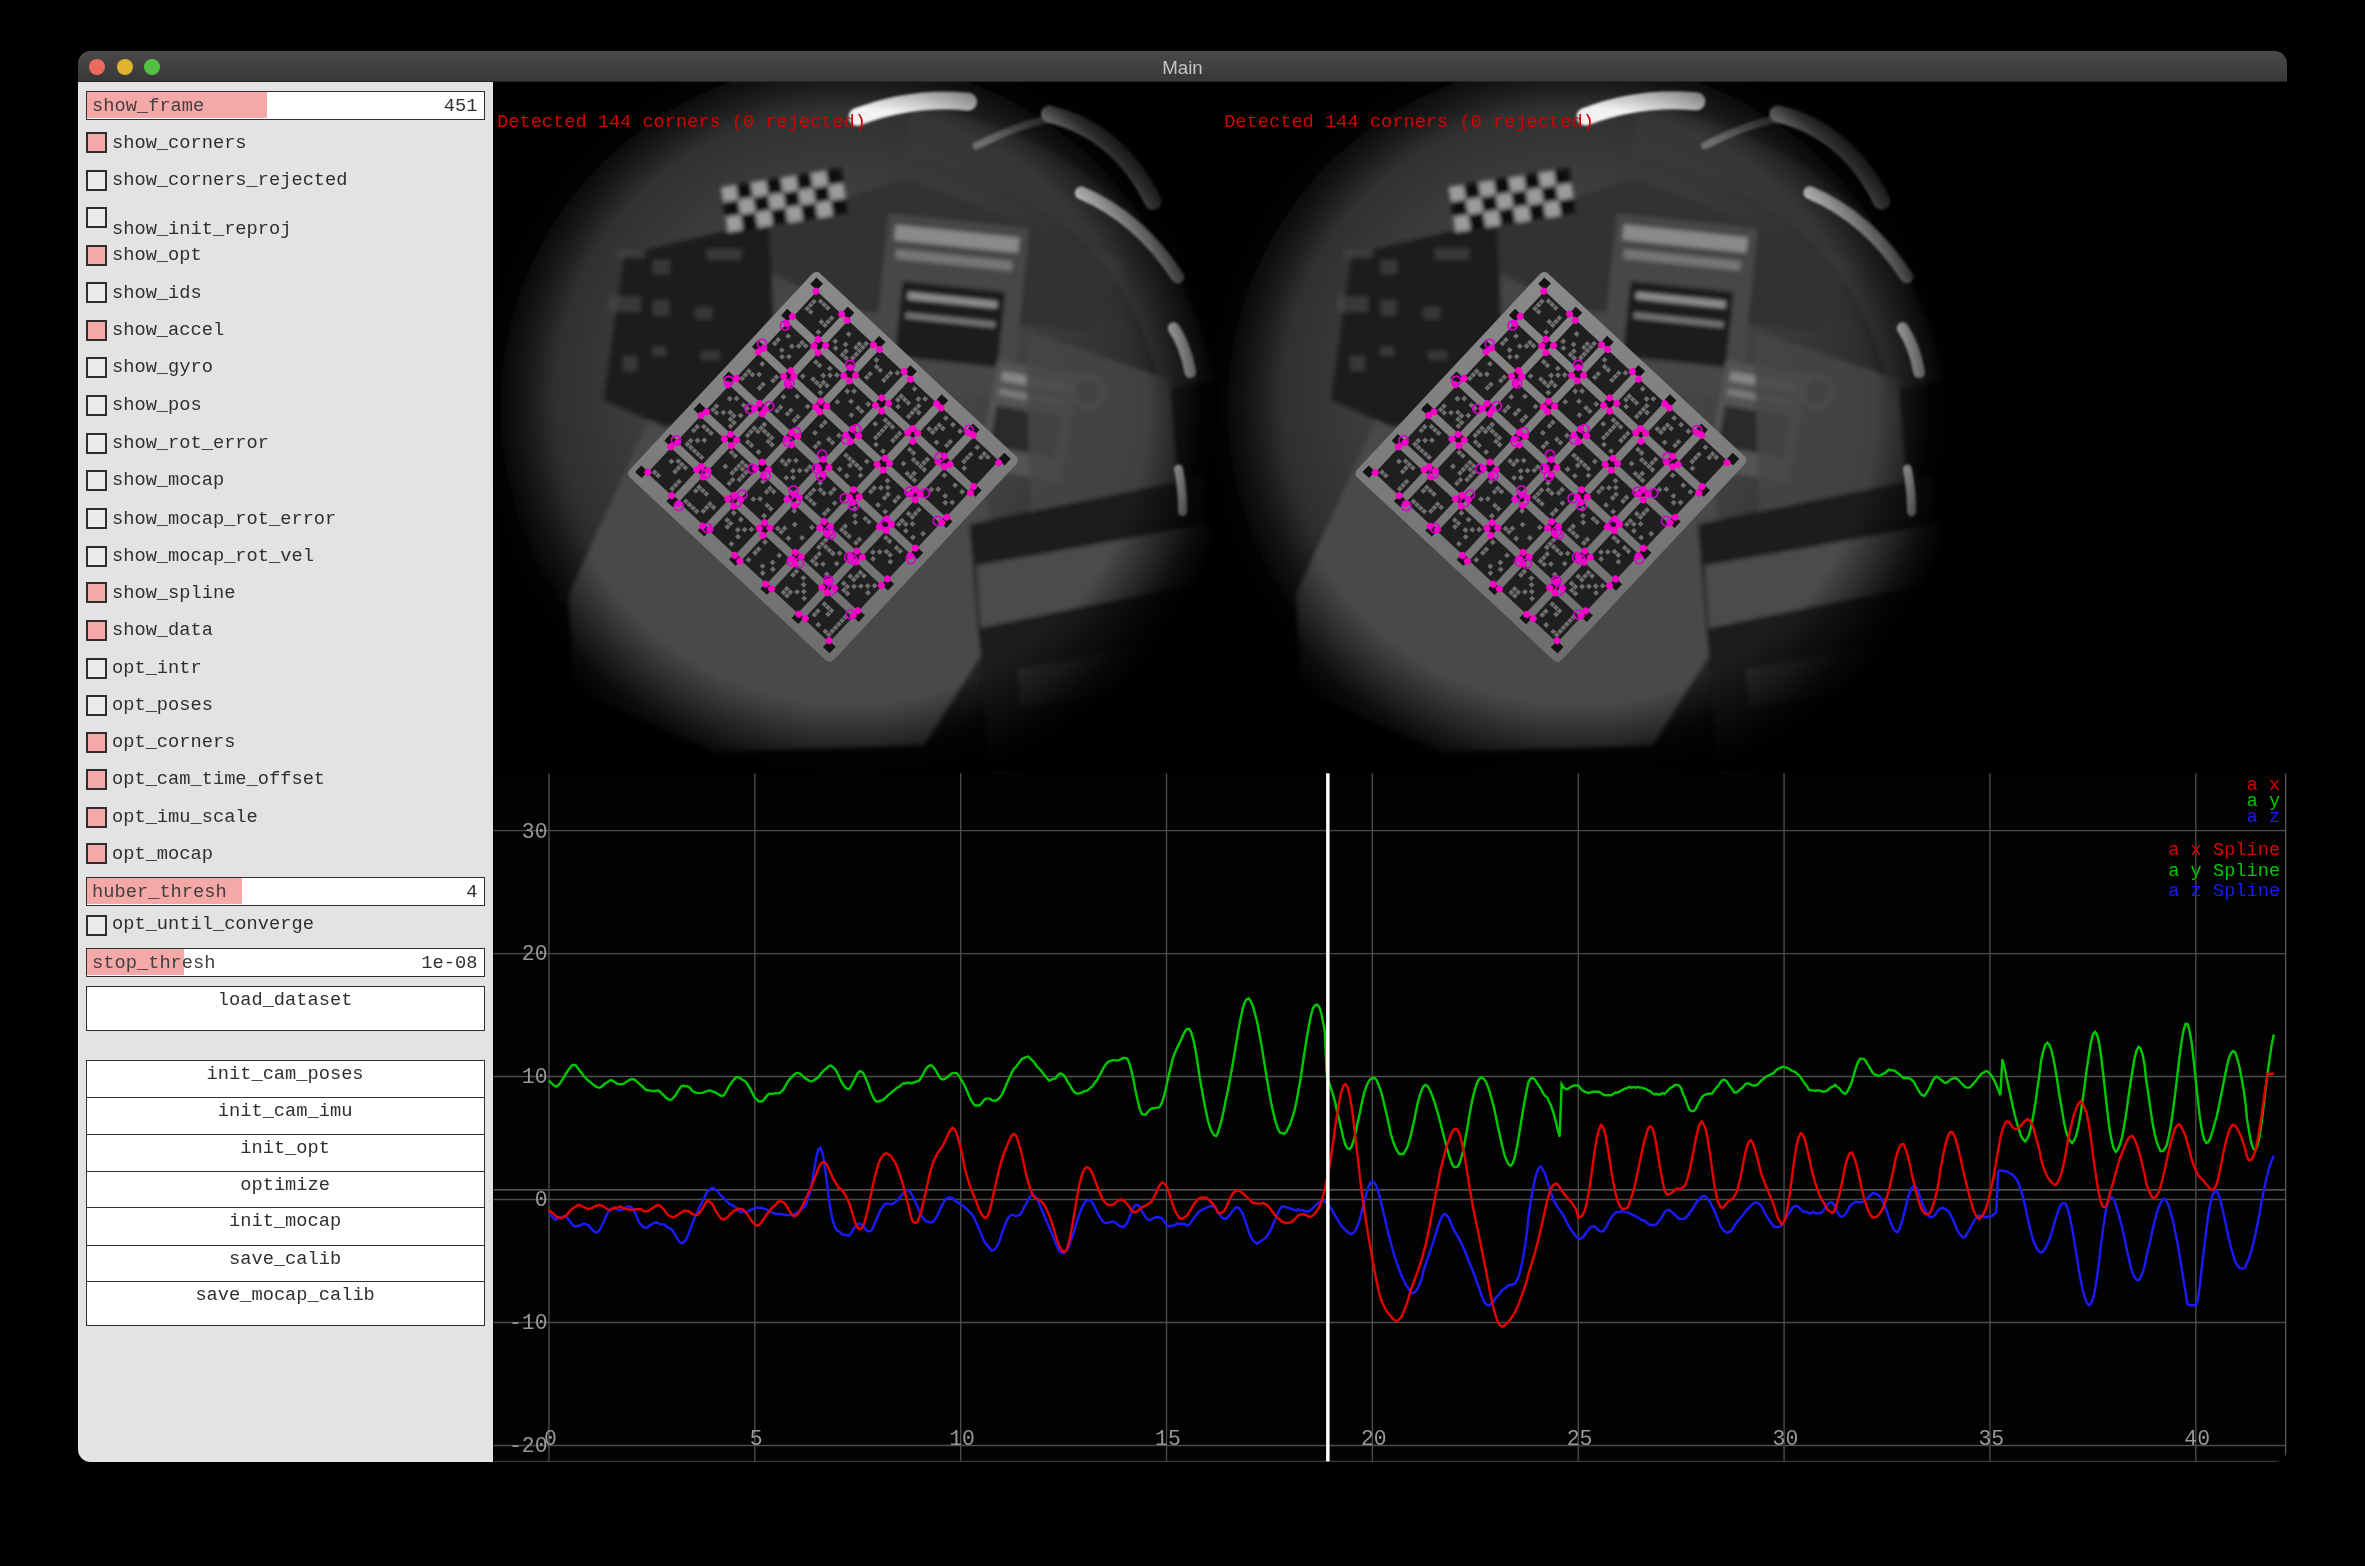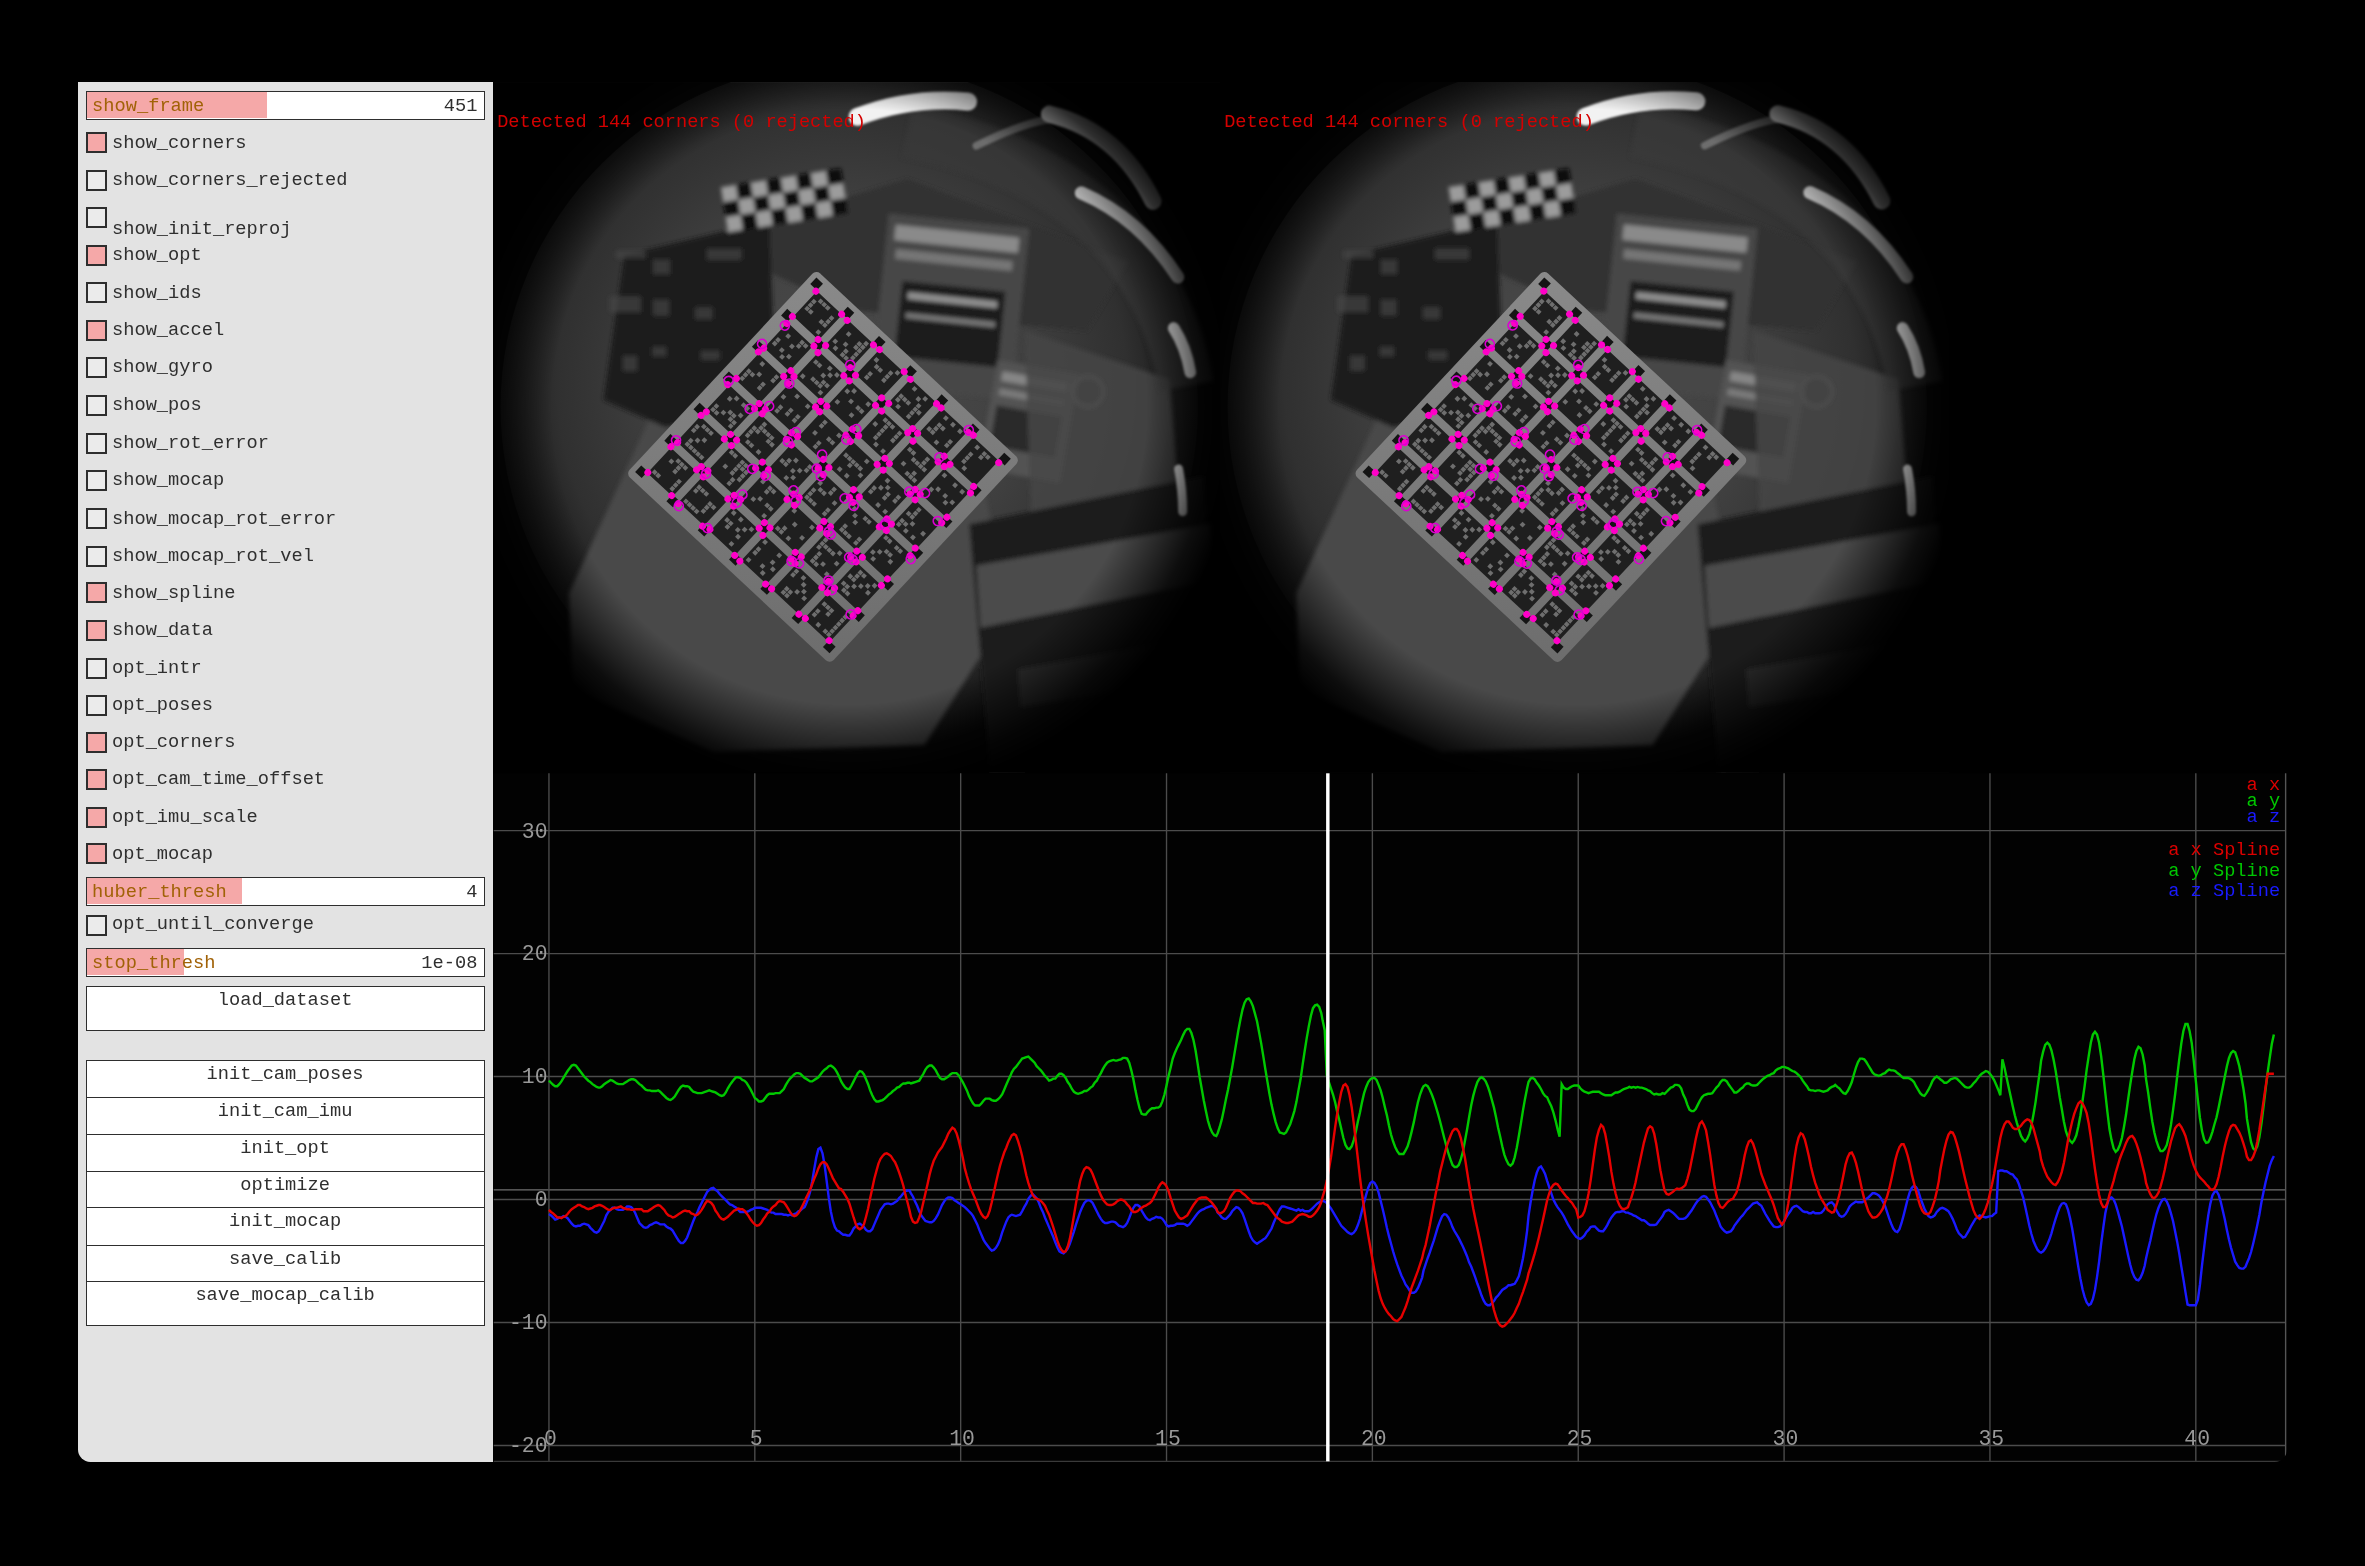--- a/index.html
+++ b/index.html
@@ -6,21 +6,21 @@
 #win { position:absolute; left:78px; top:51px; width:2209px; height:1411px;
   border-radius:12.4px; overflow:hidden; background:#000; }
 #tbar { position:absolute; left:0; top:0; width:100%; height:31px;
   background:linear-gradient(#4a4a4a,#383838); border-bottom:0.7px solid #272727; }
 #tbar .t { position:absolute; width:100%; text-align:center; top:5.5px; color:#c4c4c4;
   font:18.7px "Liberation Sans", sans-serif; }
 .dot { position:absolute; top:8.3px; width:16px; height:16px; border-radius:50%; }
 #panel { position:absolute; left:0; top:31px; width:415px; height:1380px; background:#e3e3e3; }
 #panel .slider { position:absolute; left:7.6px; width:399px; height:29px; background:#fff; border:1.4px solid #2e2e2e; }
 #panel .fill { position:absolute; left:0; top:0; height:26px; background:#f5a8a8; }
-#panel .sl { position:absolute; left:5.5px; top:2.8px; font:18.7px "Liberation Mono", monospace; color:#a16207; }
+#panel .sl { position:absolute; left:5.5px; top:2.8px; font:18.7px "Liberation Mono", monospace; color:#404040; }
 #panel .sv { position:absolute; right:6.2px; top:2.8px; font:18.7px "Liberation Mono", monospace; color:#2f2f2f; }
 #panel .cb { position:absolute; left:7.6px; width:21.4px; height:21.4px; background:#ebebeb; border:2.1px solid #2e2e2e; }
 #panel .cb.on { background:#f5a8a8; }
 #panel .lbl { position:absolute; left:34px; font:18.7px/23.5px "Liberation Mono", monospace; color:#2f2f2f; }
 #panel .btn { position:absolute; left:7.6px; width:399px; height:45px; background:#fff; border:1.4px solid #2e2e2e;
   font:18.7px/26px "Liberation Mono", monospace; color:#2f2f2f; text-align:center; }
 </style></head>
 <body>
 <div id="win">
 <svg style="position:absolute;left:415px;top:31px" width="727" height="691" viewBox="0 0 1053 1000">
@@ -1608,20 +1608,26 @@
 <polyline points="794,1757 797,1759 800,1762 803,1765 806,1764 809,1762 812,1762 815,1760 818,1761 821,1763 824,1767 827,1771 830,1774 833,1775 836,1774 839,1774 842,1772 845,1771 848,1772 851,1773 854,1777 857,1780 860,1783 863,1784 866,1782 868,1779 871,1773 874,1767 877,1759 880,1754 883,1751 886,1748 889,1748 892,1750 895,1751 898,1751 901,1751 904,1749 907,1746 910,1746 913,1747 916,1750 919,1756 922,1763 925,1770 928,1773 931,1776 934,1777 937,1776 940,1773 943,1772 946,1770 949,1769 952,1770 955,1772 958,1772 961,1772 964,1775 967,1777 970,1778 973,1781 976,1786 979,1791 982,1796 985,1799 988,1799 991,1796 994,1791 997,1783 1000,1775 1003,1767 1006,1760 1009,1754 1012,1747 1015,1741 1018,1735 1020,1731 1023,1725 1026,1722 1029,1720 1032,1719 1035,1722 1038,1724 1041,1728 1044,1731 1047,1734 1050,1737 1053,1740 1056,1743 1059,1744 1062,1746 1065,1748 1068,1751 1071,1754 1074,1754 1077,1754 1080,1754 1083,1753 1086,1751 1089,1750 1092,1748 1095,1748 1098,1748 1101,1748 1104,1749 1107,1750 1110,1751 1113,1753 1116,1755 1119,1755 1122,1757 1125,1757 1128,1757 1131,1757 1134,1758 1137,1758 1140,1759 1143,1758 1146,1759 1149,1757 1152,1756 1155,1753 1158,1752 1161,1749 1164,1747 1166,1743 1169,1735 1172,1725 1175,1710 1178,1692 1181,1675 1184,1663 1187,1661 1190,1669 1193,1686 1196,1709 1199,1733 1202,1753 1205,1767 1208,1776 1211,1781 1214,1782 1217,1785 1220,1787 1223,1787 1226,1788 1229,1788 1232,1784 1235,1778 1238,1775 1241,1772 1244,1771 1247,1773 1250,1776 1253,1780 1256,1782 1259,1782 1262,1779 1265,1772 1268,1765 1271,1758 1274,1751 1277,1747 1280,1743 1283,1742 1286,1742 1289,1743 1292,1742 1295,1740 1298,1738 1301,1734 1304,1731 1307,1727 1310,1724 1313,1723 1316,1723 1318,1727 1321,1732 1324,1739 1327,1745 1330,1753 1333,1759 1336,1763 1339,1767 1342,1768 1345,1769 1348,1769 1351,1767 1354,1763 1357,1758 1360,1751 1363,1744 1366,1739 1369,1735 1372,1733 1375,1733 1378,1734 1381,1737 1384,1739 1387,1741 1390,1743 1393,1745 1396,1747 1399,1750 1402,1753 1405,1756 1408,1760 1411,1766 1414,1772 1417,1780 1420,1787 1423,1794 1426,1799 1429,1803 1432,1807 1435,1810 1438,1809 1441,1806 1444,1801 1447,1794 1450,1784 1453,1776 1456,1768 1459,1762 1462,1759 1464,1758 1467,1759 1470,1760 1473,1759 1476,1758 1479,1753 1482,1747 1485,1742 1488,1735 1491,1731 1494,1728 1497,1731 1500,1734 1503,1740 1506,1748 1509,1754 1512,1762 1515,1769 1518,1776 1521,1783 1524,1790 1527,1798 1530,1805 1533,1811 1536,1813 1539,1814 1542,1811 1545,1807 1548,1800 1551,1791 1554,1782 1557,1772 1560,1763 1563,1754 1566,1747 1569,1741 1572,1738 1575,1737 1578,1738 1581,1741 1584,1747 1587,1753 1590,1759 1593,1764 1596,1768 1599,1770 1602,1770 1605,1769 1608,1768 1611,1768 1614,1769 1616,1771 1619,1774 1622,1775 1625,1776 1628,1774 1631,1770 1634,1763 1637,1755 1640,1748 1643,1744 1646,1744 1649,1746 1652,1752 1655,1757 1658,1762 1661,1765 1664,1766 1667,1764 1670,1763 1673,1761 1676,1762 1679,1762 1682,1764 1685,1768 1688,1773 1691,1775 1694,1774 1697,1774 1700,1773 1703,1771 1706,1771 1709,1771 1712,1771 1715,1772 1718,1774 1721,1772 1724,1768 1727,1764 1730,1760 1733,1756 1736,1753 1739,1751 1742,1750 1745,1748 1748,1747 1751,1746 1754,1745 1757,1747 1760,1750 1762,1755 1765,1758 1768,1762 1771,1764 1774,1764 1777,1761 1780,1758 1783,1753 1786,1750 1789,1747 1792,1748 1795,1751 1798,1756 1801,1764 1804,1773 1807,1782 1810,1790 1813,1795 1816,1798 1819,1800 1822,1798 1825,1796 1828,1794 1831,1792 1834,1788 1837,1783 1840,1778 1843,1770 1846,1763 1849,1756 1852,1750 1855,1746 1858,1746 1861,1747 1864,1748 1867,1749 1870,1750 1873,1751 1876,1752 1879,1750 1882,1752 1885,1751 1888,1753 1891,1753 1894,1753 1897,1751 1900,1748 1903,1745 1906,1742 1909,1740 1912,1738 1914,1738 1917,1739 1920,1741 1923,1745 1926,1749 1929,1754 1932,1759 1935,1764 1938,1769 1941,1774 1944,1777 1947,1780 1950,1783 1953,1785 1956,1786 1959,1784 1962,1780 1965,1773 1968,1764 1971,1752 1974,1740 1977,1729 1980,1719 1983,1712 1986,1710 1989,1712 1992,1717 1995,1726 1998,1738 2001,1750 2004,1763 2007,1777 2010,1789 2013,1800 2016,1811 2019,1821 2022,1830 2025,1838 2028,1846 2031,1852 2034,1859 2037,1863 2040,1868 2043,1871 2046,1871 2049,1869 2052,1864 2055,1857 2058,1849 2060,1839 2063,1830 2066,1821 2069,1813 2072,1804 2075,1795 2078,1785 2081,1775 2084,1767 2087,1760 2090,1757 2093,1758 2096,1762 2099,1768 2102,1776 2105,1782 2108,1787 2111,1792 2114,1798 2117,1804 2120,1811 2123,1818 2126,1827 2129,1833 2132,1841 2135,1849 2138,1858 2141,1866 2144,1875 2147,1882 2150,1887 2153,1889 2156,1889 2159,1886 2162,1883 2165,1878 2168,1875 2171,1871 2174,1867 2177,1865 2180,1863 2183,1860 2186,1860 2189,1859 2192,1858 2195,1853 2198,1847 2201,1835 2204,1821 2207,1803 2210,1781 2212,1760 2215,1740 2218,1723 2221,1708 2224,1697 2227,1690 2230,1688 2233,1693 2236,1699 2239,1709 2242,1718 2245,1727 2248,1736 2251,1742 2254,1747 2257,1751 2260,1755 2263,1760 2266,1766 2269,1772 2272,1777 2275,1782 2278,1786 2281,1790 2284,1792 2287,1793 2290,1791 2293,1788 2296,1783 2299,1780 2302,1776 2305,1775 2308,1775 2311,1778 2314,1781 2317,1782 2320,1782 2323,1778 2326,1773 2329,1767 2332,1762 2335,1758 2338,1755 2341,1754 2344,1754 2347,1753 2350,1753 2353,1755 2356,1755 2358,1756 2361,1757 2364,1759 2367,1760 2370,1762 2373,1764 2376,1766 2379,1766 2382,1768 2385,1771 2388,1773 2391,1773 2394,1773 2397,1772 2400,1768 2403,1764 2406,1760 2409,1754 2412,1752 2415,1751 2418,1753 2421,1755 2424,1758 2427,1761 2430,1764 2433,1764 2436,1764 2439,1763 2442,1760 2445,1756 2448,1752 2451,1747 2454,1742 2457,1738 2460,1735 2463,1732 2466,1731 2469,1732 2472,1736 2475,1740 2478,1746 2481,1752 2484,1760 2487,1767 2490,1775 2493,1779 2496,1782 2499,1784 2502,1783 2505,1782 2508,1778 2510,1774 2513,1770 2516,1766 2519,1762 2522,1759 2525,1755 2528,1751 2531,1748 2534,1745 2537,1742 2540,1741 2543,1740 2546,1743 2549,1745 2552,1751 2555,1757 2558,1762 2561,1767 2564,1771 2567,1775 2570,1776 2573,1776 2576,1775 2579,1772 2582,1767 2585,1762 2588,1757 2591,1753 2594,1748 2597,1746 2600,1745 2603,1747 2606,1750 2609,1753 2612,1754 2615,1754 2618,1756 2621,1756 2624,1754 2627,1756 2630,1756 2633,1756 2636,1755 2639,1752 2642,1747 2645,1743 2648,1741 2651,1740 2654,1743 2656,1748 2659,1754 2662,1759 2665,1761 2668,1760 2671,1757 2674,1752 2677,1746 2680,1743 2683,1741 2686,1739 2689,1740 2692,1740 2695,1740 2698,1738 2701,1735 2704,1733 2707,1730 2710,1727 2713,1727 2716,1728 2719,1730 2722,1734 2725,1739 2728,1745 2731,1754 2734,1763 2737,1771 2740,1778 2743,1782 2746,1783 2749,1779 2752,1770 2755,1759 2758,1747 2761,1735 2764,1725 2767,1719 2770,1716 2773,1718 2776,1723 2779,1733 2782,1741 2785,1749 2788,1755 2791,1760 2794,1762 2797,1761 2800,1759 2803,1754 2806,1751 2808,1749 2811,1748 2814,1749 2817,1751 2820,1753 2823,1758 2826,1764 2829,1771 2832,1779 2835,1785 2838,1788 2841,1791 2844,1790 2847,1785 2850,1780 2853,1774 2856,1769 2859,1764 2862,1762 2865,1759 2868,1760 2871,1761 2874,1762 2877,1761 2880,1760 2883,1760 2886,1757 2889,1755 2892,1695 2895,1694 2898,1694 2901,1695 2904,1695 2907,1697 2910,1699 2913,1700 2916,1704 2919,1707 2922,1714 2925,1724 2928,1733 2931,1746 2934,1760 2937,1774 2940,1786 2943,1796 2946,1803 2949,1809 2952,1812 2954,1813 2957,1811 2960,1807 2963,1801 2966,1794 2969,1785 2972,1774 2975,1764 2978,1755 2981,1747 2984,1742 2987,1741 2990,1743 2993,1751 2996,1763 2999,1778 3002,1796 3005,1815 3008,1834 3011,1851 3014,1866 3017,1877 3020,1885 3023,1889 3026,1887 3029,1880 3032,1867 3035,1848 3038,1826 3041,1800 3044,1777 3047,1756 3050,1742 3053,1734 3056,1733 3059,1736 3062,1743 3065,1753 3068,1764 3071,1775 3074,1789 3077,1803 3080,1817 3083,1830 3086,1841 3089,1848 3092,1852 3095,1853 3098,1849 3101,1842 3104,1832 3106,1821 3109,1808 3112,1796 3115,1782 3118,1769 3121,1757 3124,1748 3127,1741 3130,1736 3133,1735 3136,1739 3139,1746 3142,1756 3145,1767 3148,1782 3151,1797 3154,1814 3157,1833 3160,1851 3163,1870 3166,1888 3169,1889 3172,1889 3175,1889 3178,1889 3181,1881 3184,1859 3187,1831 3190,1806 3193,1781 3196,1759 3199,1742 3202,1730 3205,1725 3208,1724 3211,1729 3214,1739 3217,1752 3220,1765 3223,1780 3226,1794 3229,1806 3232,1816 3235,1826 3238,1831 3241,1835 3244,1836 3247,1836 3250,1833 3252,1828 3255,1821 3258,1812 3261,1800 3264,1787 3267,1773 3270,1758 3273,1740 3276,1725 3279,1711 3282,1699 3285,1687 3288,1679 3291,1673" fill="none" stroke="#1a1aff" stroke-width="3.5"></polyline>
 <polyline points="794,1751 797,1754 800,1756 803,1759 806,1762 809,1762 812,1763 815,1761 818,1760 821,1757 824,1753 827,1750 830,1748 833,1746 836,1744 839,1744 842,1746 845,1747 848,1749 851,1750 854,1749 857,1748 860,1746 863,1745 866,1744 868,1744 871,1745 874,1747 877,1749 880,1751 883,1751 886,1749 889,1748 892,1748 895,1747 898,1746 901,1748 904,1749 907,1750 910,1750 913,1751 916,1751 919,1750 922,1750 925,1750 928,1750 931,1753 934,1753 937,1753 940,1751 943,1749 946,1747 949,1745 952,1744 955,1745 958,1748 961,1751 964,1756 967,1759 970,1760 973,1762 976,1761 979,1759 982,1757 985,1755 988,1753 991,1752 994,1753 997,1753 1000,1756 1003,1757 1006,1759 1009,1758 1012,1755 1015,1751 1018,1746 1020,1742 1023,1738 1026,1739 1029,1741 1032,1745 1035,1752 1038,1756 1041,1761 1044,1764 1047,1765 1050,1763 1053,1761 1056,1758 1059,1755 1062,1752 1065,1751 1068,1749 1071,1750 1074,1750 1077,1752 1080,1756 1083,1760 1086,1765 1089,1769 1092,1772 1095,1774 1098,1773 1101,1770 1104,1765 1107,1761 1110,1756 1113,1754 1116,1749 1119,1746 1122,1744 1125,1740 1128,1738 1131,1739 1134,1740 1137,1744 1140,1749 1143,1754 1146,1758 1149,1760 1152,1759 1155,1756 1158,1751 1161,1745 1164,1739 1166,1734 1169,1728 1172,1722 1175,1714 1178,1706 1181,1699 1184,1691 1187,1685 1190,1682 1193,1682 1196,1685 1199,1691 1202,1698 1205,1705 1208,1710 1211,1715 1214,1720 1217,1721 1220,1725 1223,1730 1226,1735 1229,1742 1232,1752 1235,1762 1238,1771 1241,1777 1244,1779 1247,1777 1250,1772 1253,1761 1256,1749 1259,1734 1262,1720 1265,1706 1268,1695 1271,1684 1274,1677 1277,1673 1280,1670 1283,1669 1286,1671 1289,1673 1292,1678 1295,1682 1298,1689 1301,1697 1304,1706 1307,1716 1310,1729 1313,1740 1316,1752 1318,1761 1321,1768 1324,1770 1327,1769 1330,1762 1333,1753 1336,1740 1339,1727 1342,1714 1345,1700 1348,1689 1351,1680 1354,1674 1357,1668 1360,1664 1363,1660 1366,1654 1369,1648 1372,1641 1375,1636 1378,1632 1381,1634 1384,1640 1387,1650 1390,1662 1393,1675 1396,1691 1399,1702 1402,1712 1405,1721 1408,1728 1411,1735 1414,1743 1417,1751 1420,1757 1423,1761 1426,1763 1429,1760 1432,1752 1435,1740 1438,1726 1441,1712 1444,1699 1447,1687 1450,1677 1453,1668 1456,1661 1459,1653 1462,1647 1464,1643 1467,1641 1470,1643 1473,1651 1476,1661 1479,1673 1482,1687 1485,1701 1488,1712 1491,1721 1494,1729 1497,1733 1500,1735 1503,1736 1506,1738 1509,1741 1512,1745 1515,1752 1518,1758 1521,1767 1524,1776 1527,1786 1530,1796 1533,1804 1536,1809 1539,1812 1542,1811 1545,1804 1548,1793 1551,1777 1554,1759 1557,1741 1560,1724 1563,1709 1566,1699 1569,1692 1572,1689 1575,1690 1578,1693 1581,1699 1584,1707 1587,1715 1590,1723 1593,1730 1596,1736 1599,1740 1602,1743 1605,1744 1608,1744 1611,1743 1614,1741 1616,1739 1619,1737 1622,1736 1625,1737 1628,1739 1631,1743 1634,1746 1637,1751 1640,1754 1643,1754 1646,1753 1649,1750 1652,1748 1655,1746 1658,1745 1661,1743 1664,1741 1667,1738 1670,1732 1673,1726 1676,1719 1679,1714 1682,1711 1685,1713 1688,1717 1691,1724 1694,1734 1697,1743 1700,1752 1703,1757 1706,1762 1709,1764 1712,1763 1715,1761 1718,1759 1721,1754 1724,1749 1727,1744 1730,1740 1733,1736 1736,1734 1739,1733 1742,1733 1745,1733 1748,1735 1751,1738 1754,1741 1757,1745 1760,1749 1762,1754 1765,1756 1768,1755 1771,1753 1774,1748 1777,1741 1780,1734 1783,1729 1786,1725 1789,1723 1792,1723 1795,1724 1798,1727 1801,1729 1804,1732 1807,1735 1810,1738 1813,1741 1816,1741 1819,1742 1822,1742 1825,1742 1828,1741 1831,1743 1834,1744 1837,1748 1840,1752 1843,1756 1846,1760 1849,1763 1852,1765 1855,1768 1858,1769 1861,1770 1864,1770 1867,1769 1870,1768 1873,1765 1876,1762 1879,1759 1882,1758 1885,1757 1888,1758 1891,1759 1894,1761 1897,1761 1900,1759 1903,1756 1906,1752 1909,1747 1912,1740 1914,1732 1917,1722 1920,1709 1923,1693 1926,1675 1929,1654 1932,1632 1935,1612 1938,1595 1941,1580 1944,1571 1947,1569 1950,1573 1953,1585 1956,1602 1959,1625 1962,1651 1965,1677 1968,1704 1971,1728 1974,1749 1977,1769 1980,1788 1983,1805 1986,1822 1989,1839 1992,1854 1995,1868 1998,1879 2001,1887 2004,1893 2007,1898 2010,1902 2013,1905 2016,1909 2019,1911 2022,1912 2025,1909 2028,1906 2031,1899 2034,1892 2037,1883 2040,1873 2043,1863 2046,1855 2049,1847 2052,1839 2055,1830 2058,1821 2060,1812 2063,1802 2066,1788 2069,1774 2072,1758 2075,1742 2078,1726 2081,1712 2084,1696 2087,1684 2090,1672 2093,1661 2096,1652 2099,1644 2102,1637 2105,1634 2108,1634 2111,1638 2114,1647 2117,1661 2120,1676 2123,1695 2126,1714 2129,1732 2132,1749 2135,1764 2138,1778 2141,1792 2144,1807 2147,1822 2150,1837 2153,1852 2156,1868 2159,1883 2162,1896 2165,1906 2168,1914 2171,1918 2174,1920 2177,1919 2180,1916 2183,1913 2186,1909 2189,1905 2192,1900 2195,1893 2198,1887 2201,1878 2204,1870 2207,1861 2210,1852 2212,1843 2215,1834 2218,1824 2221,1814 2224,1803 2227,1791 2230,1778 2233,1765 2236,1751 2239,1737 2242,1727 2245,1719 2248,1715 2251,1713 2254,1714 2257,1718 2260,1723 2263,1727 2266,1731 2269,1734 2272,1738 2275,1741 2278,1746 2281,1750 2284,1762 2287,1761 2290,1759 2293,1753 2296,1742 2299,1727 2302,1708 2305,1686 2308,1664 2311,1646 2314,1635 2317,1628 2320,1631 2323,1641 2326,1657 2329,1675 2332,1696 2335,1713 2338,1727 2341,1738 2344,1745 2347,1749 2350,1750 2353,1749 2356,1747 2358,1741 2361,1733 2364,1723 2367,1711 2370,1696 2373,1682 2376,1668 2379,1654 2382,1643 2385,1633 2388,1630 2391,1632 2394,1641 2397,1656 2400,1675 2403,1694 2406,1709 2409,1723 2412,1728 2415,1729 2418,1727 2421,1725 2424,1722 2427,1720 2430,1721 2433,1720 2436,1718 2439,1715 2442,1706 2445,1695 2448,1680 2451,1665 2454,1649 2457,1636 2460,1626 2463,1623 2466,1628 2469,1636 2472,1653 2475,1672 2478,1694 2481,1715 2484,1730 2487,1741 2490,1747 2493,1748 2496,1745 2499,1741 2502,1738 2505,1736 2508,1735 2510,1731 2513,1726 2516,1716 2519,1703 2522,1688 2525,1672 2528,1660 2531,1652 2534,1650 2537,1655 2540,1664 2543,1675 2546,1687 2549,1699 2552,1707 2555,1715 2558,1722 2561,1729 2564,1736 2567,1744 2570,1754 2573,1763 2576,1768 2579,1772 2582,1768 2585,1759 2588,1742 2591,1722 2594,1699 2597,1676 2600,1658 2603,1646 2606,1640 2609,1642 2612,1649 2615,1661 2618,1674 2621,1689 2624,1701 2627,1712 2630,1720 2633,1729 2636,1735 2639,1740 2642,1745 2645,1751 2648,1753 2651,1755 2654,1754 2656,1749 2659,1740 2662,1729 2665,1715 2668,1700 2671,1685 2674,1675 2677,1669 2680,1668 2683,1674 2686,1683 2689,1695 2692,1709 2695,1723 2698,1735 2701,1744 2704,1753 2707,1758 2710,1762 2713,1762 2716,1761 2719,1758 2722,1754 2725,1749 2728,1740 2731,1732 2734,1721 2737,1708 2740,1694 2743,1679 2746,1668 2749,1660 2752,1656 2755,1656 2758,1663 2761,1673 2764,1685 2767,1700 2770,1712 2773,1724 2776,1735 2779,1745 2782,1752 2785,1756 2788,1757 2791,1757 2794,1754 2797,1746 2800,1737 2803,1724 2806,1709 2808,1694 2811,1678 2814,1663 2817,1651 2820,1642 2823,1638 2826,1639 2829,1645 2832,1655 2835,1666 2838,1679 2841,1693 2844,1706 2847,1718 2850,1730 2853,1741 2856,1751 2859,1758 2862,1762 2865,1764 2868,1761 2871,1756 2874,1749 2877,1740 2880,1727 2883,1714 2886,1699 2889,1681 2892,1664 2895,1647 2898,1635 2901,1627 2904,1623 2907,1623 2910,1627 2913,1632 2916,1634 2919,1634 2922,1632 2925,1629 2928,1625 2931,1622 2934,1620 2937,1621 2940,1625 2943,1633 2946,1644 2949,1655 2952,1666 2954,1678 2957,1688 2960,1696 2963,1703 2966,1707 2969,1711 2972,1714 2975,1715 2978,1711 2981,1705 2984,1696 2987,1683 2990,1667 2993,1650 2996,1636 2999,1623 3002,1612 3005,1604 3008,1597 3011,1594 3014,1597 3017,1603 3020,1611 3023,1626 3026,1646 3029,1670 3032,1692 3035,1712 3038,1729 3041,1741 3044,1747 3047,1747 3050,1741 3053,1729 3056,1719 3059,1709 3062,1697 3065,1687 3068,1677 3071,1669 3074,1662 3077,1654 3080,1648 3083,1645 3086,1644 3089,1648 3092,1655 3095,1664 3098,1675 3101,1688 3104,1700 3106,1712 3109,1721 3112,1728 3115,1733 3118,1734 3121,1731 3124,1726 3127,1717 3130,1706 3133,1693 3136,1678 3139,1665 3142,1652 3145,1642 3148,1633 3151,1629 3154,1627 3157,1631 3160,1637 3163,1644 3166,1655 3169,1666 3172,1678 3175,1687 3178,1694 3181,1700 3184,1704 3187,1707 3190,1710 3193,1714 3196,1717 3199,1721 3202,1722 3205,1720 3208,1714 3211,1703 3214,1689 3217,1673 3220,1659 3223,1647 3226,1637 3229,1630 3232,1628 3235,1629 3238,1634 3241,1639 3244,1646 3247,1655 3250,1665 3252,1674 3255,1679 3258,1679 3261,1674 3264,1666 3267,1652 3270,1635 3273,1615 3276,1594 3279,1573 3282,1554 3285,1554 3288,1554 3291,1554" fill="none" stroke="#e60000" stroke-width="3.5"></polyline>
 <rect x="1919" y="1119" width="5" height="996" fill="#ffffff"></rect>
 <text x="3300" y="1143" font-family="Liberation Mono" font-size="27" fill="#dc0000" text-anchor="end" xml:space="preserve">a x</text>
 <text x="3300" y="1166" font-family="Liberation Mono" font-size="27" fill="#00c800" text-anchor="end" xml:space="preserve">a y</text>
 <text x="3300" y="1189" font-family="Liberation Mono" font-size="27" fill="#1a1aff" text-anchor="end" xml:space="preserve">a z</text>
 <text x="3300" y="1238" font-family="Liberation Mono" font-size="27" fill="#dc0000" text-anchor="end" xml:space="preserve">a x Spline</text>
 <text x="3300" y="1267" font-family="Liberation Mono" font-size="27" fill="#00c800" text-anchor="end" xml:space="preserve">a y Spline</text>
 <text x="3300" y="1296" font-family="Liberation Mono" font-size="27" fill="#1a1aff" text-anchor="end" xml:space="preserve">a z Spline</text>
 </svg>
+<div id="tbar">
+      <div class="t">Main</div>
+<span class="dot" style="left:11px;background:#ec6a5e"></span>
+<span class="dot" style="left:39px;background:#e0b22e"></span>
+<span class="dot" style="left:66px;background:#53c043"></span>
+</div>
 <div id="panel">
 <div class="slider" style="top:9px">
         <div class="fill" style="width:180px"></div>
         <span class="sl">show_frame</span>
         <span class="sv">451</span>
       </div>
 <div class="cb on" style="top:50px"></div>
       <div class="lbl" style="top:50px">show_corners</div>
 <div class="cb" style="top:88px"></div>
       <div class="lbl" style="top:87px">show_corners_rejected</div>

